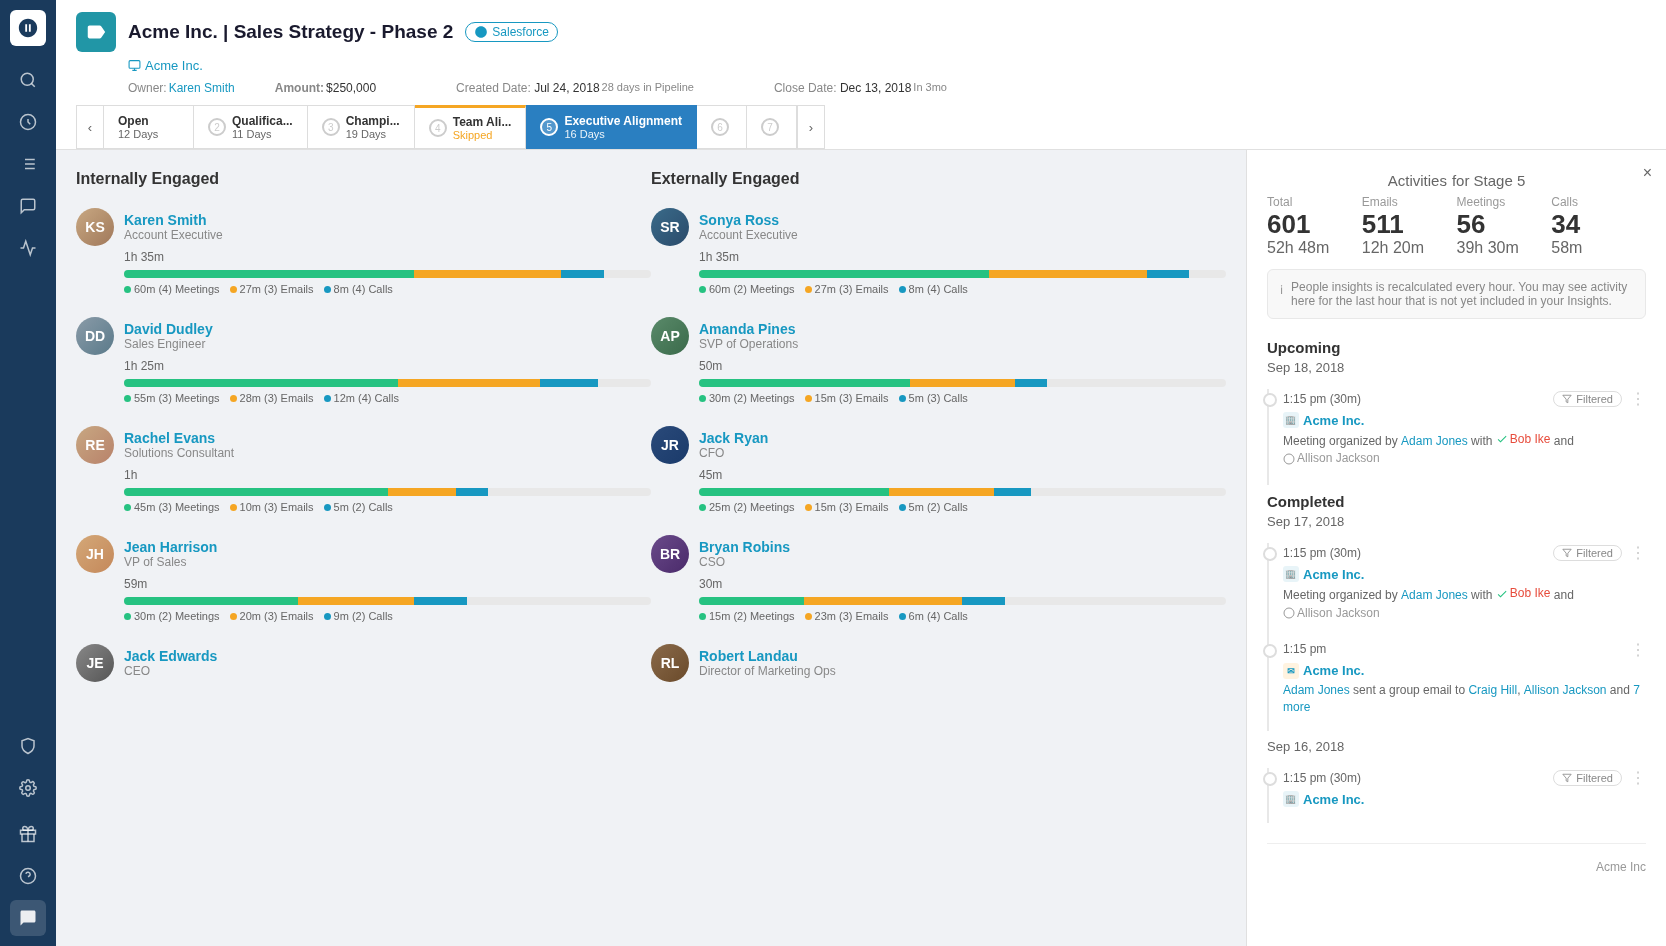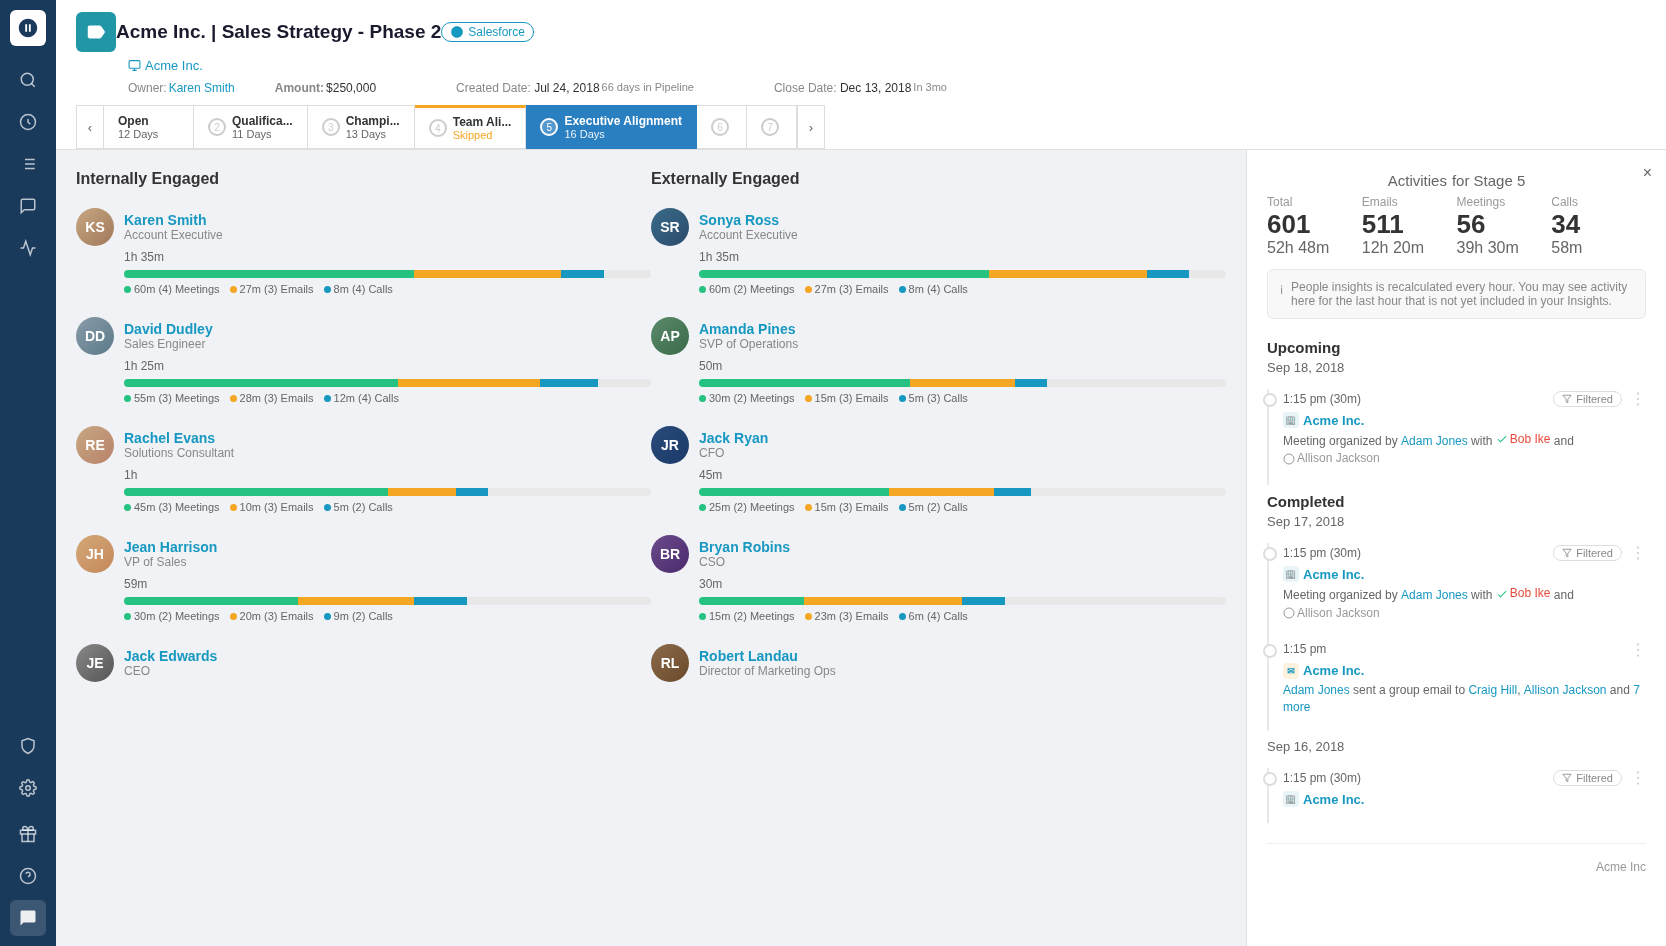--- a/index.html
+++ b/index.html
@@ -10,21 +10,21 @@
     .sidebar-logo { width: 36px; height: 36px; background: white; border-radius: 6px; display: flex; align-items: center; justify-content: center; margin-bottom: 10px; }
     .sidebar-logo svg { width: 22px; height: 22px; }
     .sidebar-item { width: 36px; height: 36px; display: flex; align-items: center; justify-content: center; border-radius: 6px; color: rgba(255,255,255,0.6); cursor: pointer; font-size: 16px; }
     .sidebar-bottom { margin-top: auto; }
 
     
     .main { flex: 1; display: flex; flex-direction: column; overflow: hidden; background: #f0f2f5; }
 
     
     .header { background: white; padding: 12px 20px 0; border-bottom: 1px solid #e0e0e0; }
-    .header-top { display: flex; align-items: center; margin-bottom: 6px; }
+    .header-top { display: flex; align-items: center; gap: 12px; margin-bottom: 6px; }
     .header-icon { width: 40px; height: 40px; background: #2196a6; border-radius: 6px; display: flex; align-items: center; justify-content: center; color: white; font-size: 18px; flex-shrink: 0; }
     .salesforce-badge { display: flex; align-items: center; gap: 4px; color: #1798c1; font-size: 12px; padding: 2px 8px; border: 1px solid #1798c1; border-radius: 12px; }
     .company-link { display: flex; align-items: center; gap: 4px; color: #1798c1; font-size: 13px; margin-left: 52px; margin-bottom: 8px; }
     .meta-row { display: flex; gap: 40px; align-items: center; margin-left: 52px; margin-bottom: 10px; font-size: 12px; color: #666; }
     .meta-item { display: flex; flex-direction: row; gap: 2px; }
 
     
     .stage-nav { display: flex; align-items: center; gap: 0; overflow: hidden; }
     .stage-arrow { width: 28px; height: 44px; display: flex; align-items: center; justify-content: center; background: white; border: 1px solid #ddd; cursor: pointer; color: #666; flex-shrink: 0; }
     .stage-item { display: flex; align-items: center; gap: 6px; padding: 8px 14px; height: 44px; background: white; border: 1px solid #ddd; border-left: none; cursor: pointer; min-width: 90px; }
@@ -198,21 +198,21 @@
       <div class="meta-item">
         <span style="color:#888;">Owner:</span>
         <span style="color:#1798c1;font-weight:500;">Karen Smith</span>
       </div>
       <div class="meta-item">
         <span style="color:#888;font-weight:bold;">Amount:</span>
         <span style="color:#333;">$250,000</span>
       </div>
       <div class="meta-item" style="margin-left:40px;">
         <div><span style="color:#888;">Created Date:</span> <span style="color:#333;font-weight:500;">Jul 24, 2018</span></div>
-        <div style="color:#888;font-size:11px;">66 days in Pipeline</div>
+        <div style="color:#888;font-size:11px;">28 days in Pipeline</div>
       </div>
       <div class="meta-item" style="margin-left:40px;">
         <div><span style="color:#888;">Close Date:</span> <span style="color:#333;font-weight:500;">Dec 13, 2018</span></div>
         <div style="color:#888;font-size:11px;">In 3mo</div>
       </div>
     </div>
 
     <div class="stage-nav">
       <div class="stage-arrow">‹</div>
 
@@ -228,21 +228,21 @@
         <div>
           <div class="stage-name">Qualifica...</div>
           <div class="stage-days">11 Days</div>
         </div>
       </div>
 
       <div class="stage-item">
         <div class="stage-dot">3</div>
         <div>
           <div class="stage-name">Champi...</div>
-          <div class="stage-days">13 Days</div>
+          <div class="stage-days">19 Days</div>
         </div>
       </div>
 
       <div class="stage-item" style="border-top: 3px solid #f5a623;">
         <div class="stage-dot">4</div>
         <div>
           <div class="stage-name">Team Ali...</div>
           <div class="stage-days" style="color:#f5a623;">Skipped</div>
         </div>
       </div>

